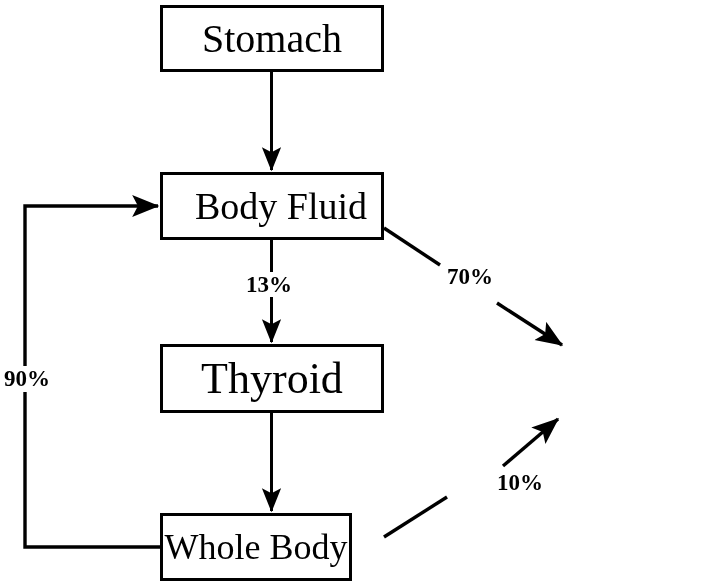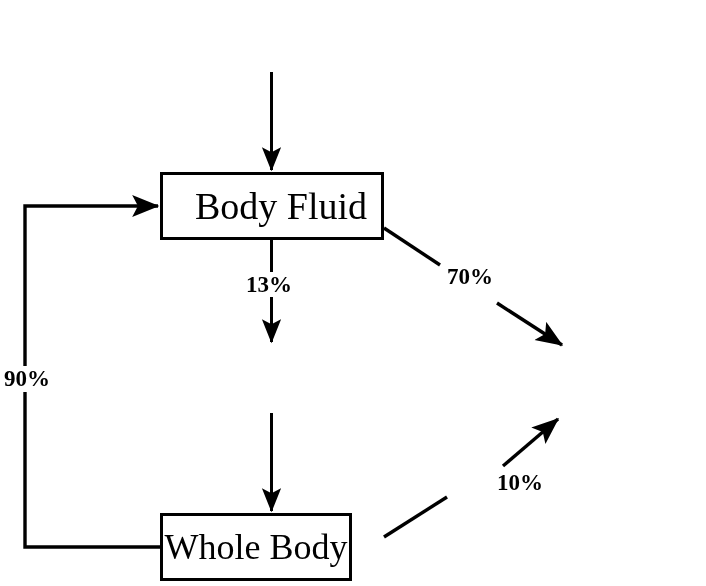--- a/index.html
+++ b/index.html
@@ -82,25 +82,31 @@
     <line x1="384" y1="228" x2="440" y2="265" stroke="#000000" stroke-width="3.4"></line>
     <line x1="497" y1="303" x2="562" y2="345" stroke="#000000" stroke-width="3.4" marker-end="url(#arrowhead)"></line>
 
     <line x1="384" y1="537" x2="447" y2="497" stroke="#000000" stroke-width="3.4"></line>
     <line x1="503" y1="466" x2="558" y2="419" stroke="#000000" stroke-width="3.4" marker-end="url(#arrowhead)"></line>
 
     <polyline points="160,547 25,547 25,392" fill="none" stroke="#000000" stroke-width="3.4"></polyline>
     <polyline points="25,366 25,206 158,206" fill="none" stroke="#000000" stroke-width="3.4" marker-end="url(#arrowhead)"></polyline>
   </svg>
 
+  <div class="node-box" id="node-stomach">
+    <span>Stomach</span>
+  </div>
 
   <div class="node-box" id="node-bodyfluid">
     <span>Body Fluid</span>
   </div>
 
+  <div class="node-box" id="node-thyroid">
+    <span>Thyroid</span>
+  </div>
 
   <div class="node-box" id="node-wholebody">
     <span>Whole Body</span>
   </div>
 
 
   <div class="edge-label" id="label-30">13%</div>
 
   <div class="edge-label" id="label-70">70%</div>
 

